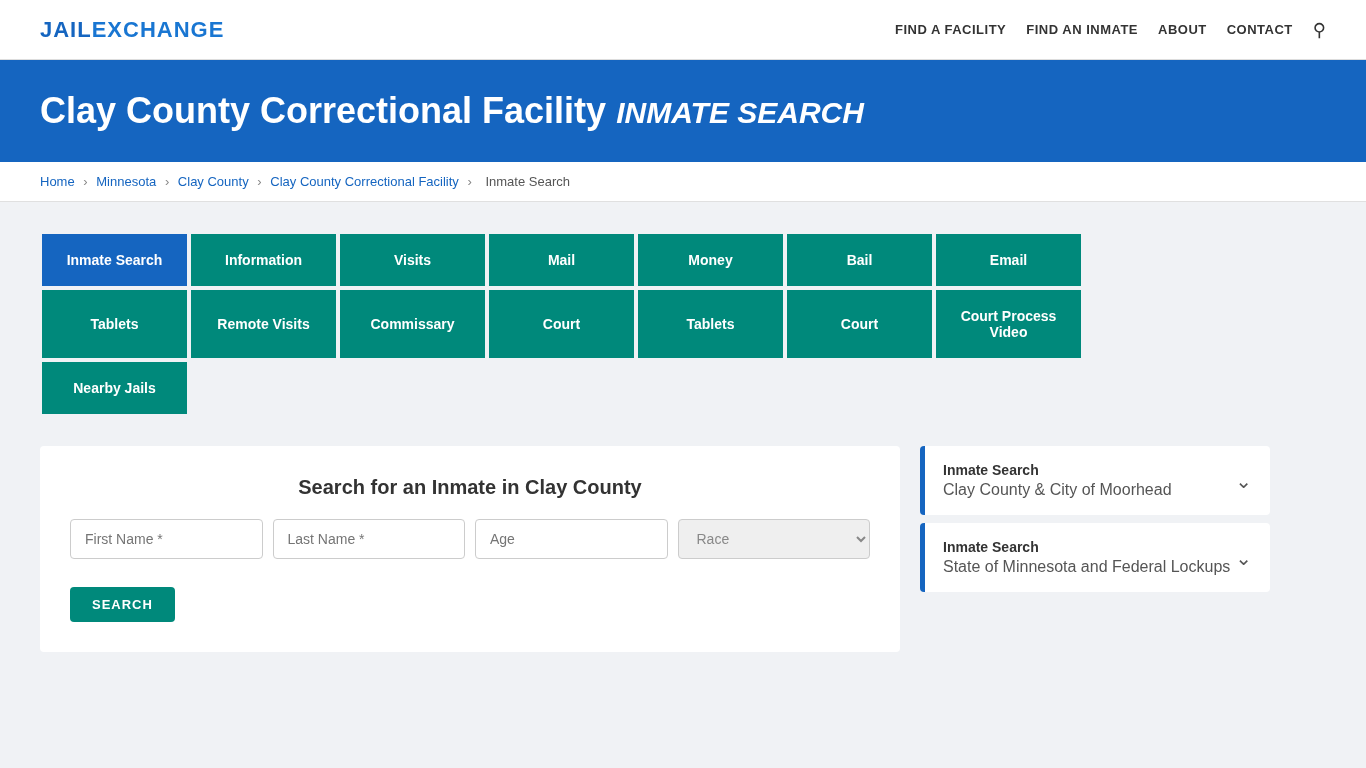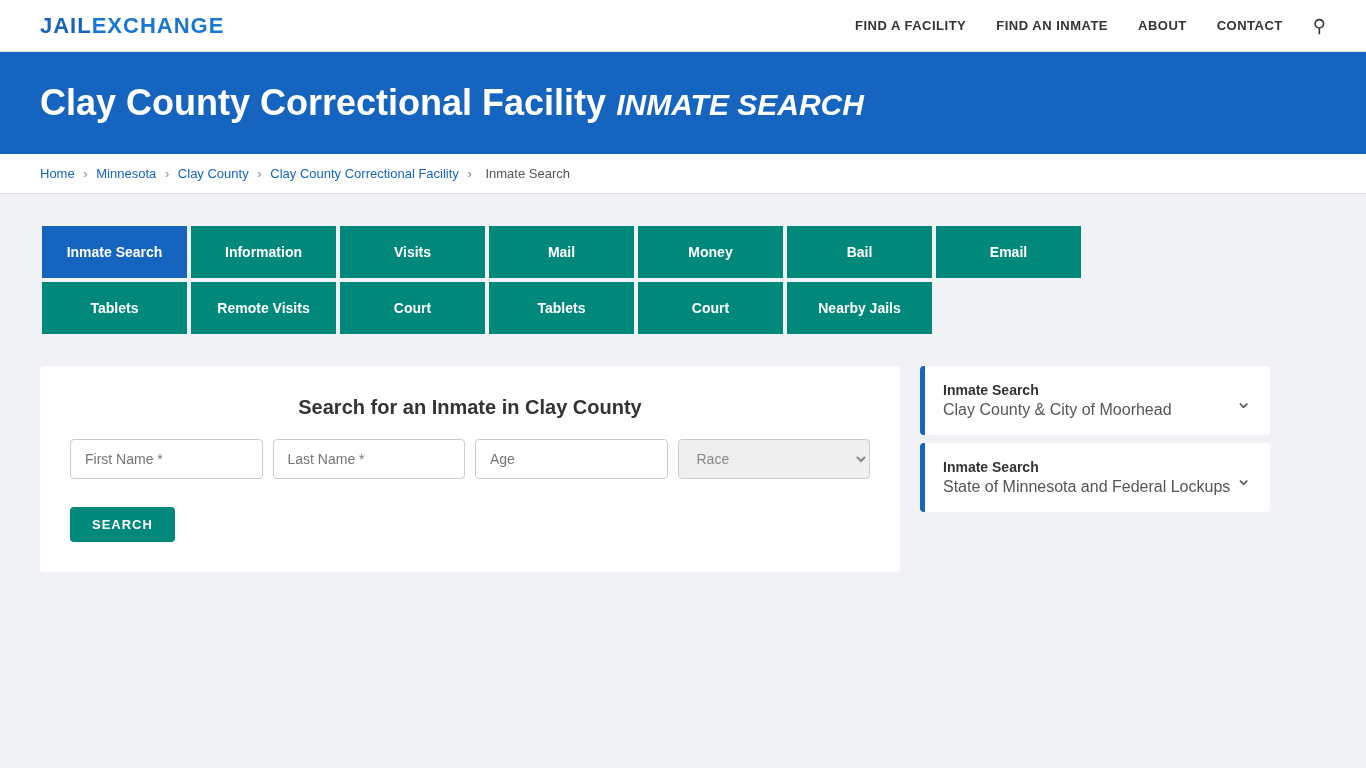--- a/index.html
+++ b/index.html
@@ -3,36 +3,36 @@
   <meta charset="utf-8">
   <style>
     * { margin: 0; padding: 0; box-sizing: border-box; }
     body { font-family: Arial, sans-serif; background: #f0f2f5; color: #333; }
 
     
     .header {
       background: #fff;
       border-bottom: 1px solid #ddd;
       padding: 0 40px;
-      height: 52px;
+      height: 60px;
       display: flex;
       align-items: center;
       justify-content: space-between;
     }
     .logo {
       font-size: 22px;
       font-weight: 900;
       letter-spacing: 1px;
       color: #1a1a1a;
     }
     .logo span { color: #1565c0; }
     .nav {
       display: flex;
       align-items: center;
-      gap: 30px;
+      gap: 20px;
     }
     .nav a {
       text-decoration: none;
       color: #333;
       font-size: 13px;
       font-weight: 700;
       letter-spacing: 0.5px;
       text-transform: uppercase;
     }
     .search-icon {
@@ -225,23 +225,25 @@
   <div class="tabs-grid">
     <button class="tab-btn active">Inmate Search</button>
     <button class="tab-btn teal">Information</button>
     <button class="tab-btn teal">Visits</button>
     <button class="tab-btn teal">Mail</button>
     <button class="tab-btn teal">Money</button>
     <button class="tab-btn teal">Bail</button>
     <button class="tab-btn teal">Email</button>
     <button class="tab-btn teal">Tablets</button>
     <button class="tab-btn teal">Remote Visits</button>
+    <button class="tab-btn teal">Commissary</button>
     <button class="tab-btn teal">Court</button>
     <button class="tab-btn teal">Tablets</button>
     <button class="tab-btn teal">Court</button>
+    <button class="tab-btn teal">Court Process Video</button>
     <button class="tab-btn teal">Nearby Jails</button>
   </div>
 
   <div class="content-area">
 
     <div class="search-box">
       <h2>Search for an Inmate in Clay County</h2>
       <div class="search-form">
         <input type="text" placeholder="First Name *" style="">
         <input type="text" placeholder="Last Name *" style="">

